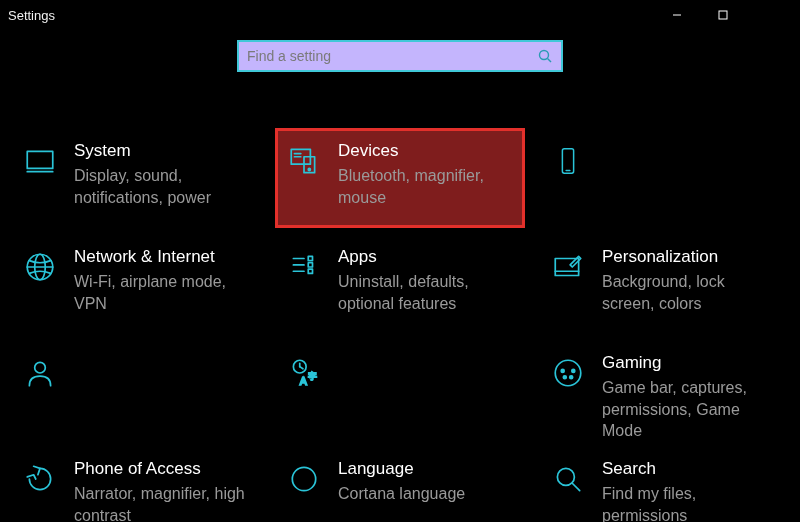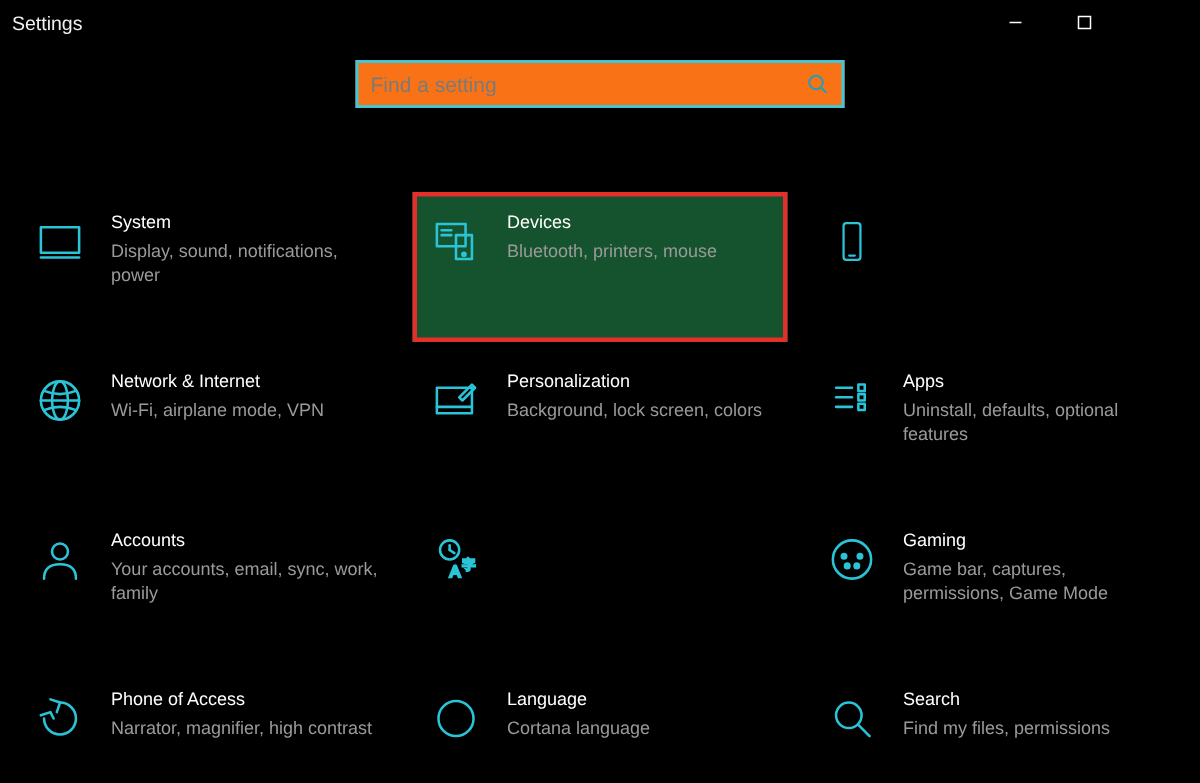--- a/index.html
+++ b/index.html
@@ -27,21 +27,21 @@
     cursor: pointer;
   }
   .winbtn svg { stroke: #fff; }
   .search-row {
     display: flex; justify-content: center;
     padding: 10px 0 6px 0;
   }
   .search {
     width: 326px; height: 32px;
     border: 2px solid #40c8d8;
-    background: #f97316;
+    background: #c4b5fd;
     display: flex; align-items: center;
     padding: 0 8px 0 8px;
   }
   .search input {
     flex: 1; border: none; outline: none;
     font-size: 14px; background: transparent;
     color: #333;
   }
   .search input::placeholder { color: #7a7a7a; }
   .search-icon { width: 16px; height: 16px; }
@@ -56,32 +56,32 @@
   .cat {
     display: flex;
     align-items: flex-start;
     padding: 10px 6px 6px 6px;
     cursor: pointer;
     border: 3px solid transparent;
     background: transparent;
   }
   .cat.highlight {
     border: 3px solid #e3302b;
-    background: #14532d;
+    background: #7f1d1d;
   }
   .cat-icon {
     width: 40px; min-width: 40px; height: 40px;
     display: flex; align-items: center; justify-content: center;
     margin-right: 14px;
     color: #2ac4d8;
   }
   .cat-icon svg { stroke: #2ac4d8; fill: none; stroke-width: 1.6; }
   .cat-text { display: flex; flex-direction: column; }
-  .cat-title { font-size: 12px; color: #fff; margin-bottom: 4px; }
-  .cat-sub  { font-size: 12px; color: #9a9a9a; line-height: 1.35; max-width: 180px; }
+  .cat-title { font-size: 17px; color: #fff; margin-bottom: 4px; }
+  .cat-sub  { font-size: 16px; color: #9a9a9a; line-height: 1.35; max-width: 180px; }
 </style>
 </head>
 <body>
 
 <div class="window-frame">
   <div class="titlebar">
     <div class="titlebar-title">Settings</div>
     <div class="winctrls">
       <div class="winbtn">
         <svg width="10" height="10">
@@ -132,21 +132,21 @@
           <svg viewBox="0 0 32 32" width="34" height="34">
             <rect x="4" y="5" width="18" height="14" stroke="#2ac4d8" fill="none" stroke-width="1.6" stroke-linecap="round" stroke-linejoin="round"></rect>
             <rect x="16" y="12" width="10" height="15" stroke="#2ac4d8" fill="none" stroke-width="1.6" stroke-linecap="round" stroke-linejoin="round"></rect>
             <circle cx="21" cy="24" r="1" fill="#2ac4d8"></circle>
             <line x1="7" y1="9" x2="13" y2="9" stroke="#2ac4d8" fill="none" stroke-width="1.6" stroke-linecap="round" stroke-linejoin="round"></line>
             <line x1="7" y1="12" x2="13" y2="12" stroke="#2ac4d8" fill="none" stroke-width="1.6" stroke-linecap="round" stroke-linejoin="round"></line>
           </svg>
         </div>
     <div class="cat-text">
       <div class="cat-title">Devices</div>
-      <div class="cat-sub">Bluetooth, printers, mouse</div>
+      <div class="cat-sub">Bluetooth, magnifier, mouse</div>
     </div>
       </div>
       <div class="cat">
     <div class="cat-icon">
           <svg viewBox="0 0 32 32" width="30" height="34">
             <rect x="10" y="3" width="12" height="26" rx="2" stroke="#2ac4d8" fill="none" stroke-width="1.6" stroke-linecap="round" stroke-linejoin="round"></rect>
             <line x1="14" y1="26" x2="18" y2="26" stroke="#2ac4d8" fill="none" stroke-width="1.6" stroke-linecap="round" stroke-linejoin="round"></line>
           </svg>
         </div>
     <div class="cat-text">
@@ -158,33 +158,20 @@
             <circle cx="16" cy="16" r="12" stroke="#2ac4d8" fill="none" stroke-width="1.6" stroke-linecap="round" stroke-linejoin="round"></circle>
             <ellipse cx="16" cy="16" rx="5" ry="12" stroke="#2ac4d8" fill="none" stroke-width="1.6" stroke-linecap="round" stroke-linejoin="round"></ellipse>
             <line x1="4" y1="16" x2="28" y2="16" stroke="#2ac4d8" fill="none" stroke-width="1.6" stroke-linecap="round" stroke-linejoin="round"></line>
             <path d="M6 10 Q16 14 26 10" stroke="#2ac4d8" fill="none" stroke-width="1.6" stroke-linecap="round" stroke-linejoin="round"></path>
             <path d="M6 22 Q16 18 26 22" stroke="#2ac4d8" fill="none" stroke-width="1.6" stroke-linecap="round" stroke-linejoin="round"></path>
           </svg>
         </div>
     <div class="cat-text">
       <div class="cat-title">Network &amp; Internet</div>
       <div class="cat-sub">Wi-Fi, airplane mode, VPN</div>
-    </div>
-      </div>
-      <div class="cat">
-    <div class="cat-icon">
-          <svg viewBox="0 0 32 32" width="34" height="34">
-            <rect x="4" y="8" width="22" height="16" stroke="#2ac4d8" fill="none" stroke-width="1.6" stroke-linecap="round" stroke-linejoin="round"></rect>
-            <path d="M18 14 L26 6 L28 8 L20 16 Z" stroke="#2ac4d8" fill="none" stroke-width="1.6" stroke-linecap="round" stroke-linejoin="round"></path>
-            <line x1="4" y1="20" x2="26" y2="20" stroke="#2ac4d8" fill="none" stroke-width="1.6" stroke-linecap="round" stroke-linejoin="round"></line>
-          </svg>
-        </div>
-    <div class="cat-text">
-      <div class="cat-title">Personalization</div>
-      <div class="cat-sub">Background, lock screen, colors</div>
     </div>
       </div>
       <div class="cat">
     <div class="cat-icon">
           <svg viewBox="0 0 32 32" width="34" height="34">
             <line x1="6" y1="8" x2="16" y2="8" stroke="#2ac4d8" fill="none" stroke-width="1.6" stroke-linecap="round" stroke-linejoin="round"></line>
             <line x1="6" y1="14" x2="16" y2="14" stroke="#2ac4d8" fill="none" stroke-width="1.6" stroke-linecap="round" stroke-linejoin="round"></line>
             <line x1="6" y1="20" x2="16" y2="20" stroke="#2ac4d8" fill="none" stroke-width="1.6" stroke-linecap="round" stroke-linejoin="round"></line>
             <rect x="20" y="6" width="4" height="4" stroke="#2ac4d8" fill="none" stroke-width="1.6" stroke-linecap="round" stroke-linejoin="round"></rect>
             <rect x="20" y="12" width="4" height="4" stroke="#2ac4d8" fill="none" stroke-width="1.6" stroke-linecap="round" stroke-linejoin="round"></rect>
@@ -192,28 +179,37 @@
           </svg>
         </div>
     <div class="cat-text">
       <div class="cat-title">Apps</div>
       <div class="cat-sub">Uninstall, defaults, optional features</div>
     </div>
       </div>
       <div class="cat">
     <div class="cat-icon">
           <svg viewBox="0 0 32 32" width="34" height="34">
+            <rect x="4" y="8" width="22" height="16" stroke="#2ac4d8" fill="none" stroke-width="1.6" stroke-linecap="round" stroke-linejoin="round"></rect>
+            <path d="M18 14 L26 6 L28 8 L20 16 Z" stroke="#2ac4d8" fill="none" stroke-width="1.6" stroke-linecap="round" stroke-linejoin="round"></path>
+            <line x1="4" y1="20" x2="26" y2="20" stroke="#2ac4d8" fill="none" stroke-width="1.6" stroke-linecap="round" stroke-linejoin="round"></line>
+          </svg>
+        </div>
+    <div class="cat-text">
+      <div class="cat-title">Personalization</div>
+      <div class="cat-sub">Background, lock screen, colors</div>
+    </div>
+      </div>
+      <div class="cat">
+    <div class="cat-icon">
+          <svg viewBox="0 0 32 32" width="34" height="34">
             <circle cx="16" cy="11" r="5" stroke="#2ac4d8" fill="none" stroke-width="1.6" stroke-linecap="round" stroke-linejoin="round"></circle>
             <path d="M6 28 Q6 19 16 19 Q26 19 26 28" stroke="#2ac4d8" fill="none" stroke-width="1.6" stroke-linecap="round" stroke-linejoin="round"></path>
           </svg>
         </div>
-    <div class="cat-text">
-      <div class="cat-title">Accounts</div>
-      <div class="cat-sub">Your accounts, email, sync, work, family</div>
-    </div>
       </div>
       <div class="cat">
     <div class="cat-icon">
           <svg viewBox="0 0 32 32" width="34" height="34">
             <circle cx="12" cy="10" r="6" stroke="#2ac4d8" fill="none" stroke-width="1.6" stroke-linecap="round" stroke-linejoin="round"></circle>
             <line x1="12" y1="7" x2="12" y2="10" stroke="#2ac4d8" fill="none" stroke-width="1.6" stroke-linecap="round" stroke-linejoin="round"></line>
             <line x1="12" y1="10" x2="15" y2="12" stroke="#2ac4d8" fill="none" stroke-width="1.6" stroke-linecap="round" stroke-linejoin="round"></line>
             <text x="12" y="27" font-size="10" fill="#2ac4d8" font-family="Arial">A</text>
             <text x="20" y="22" font-size="8" fill="#2ac4d8" font-family="Arial">字</text>
           </svg>

